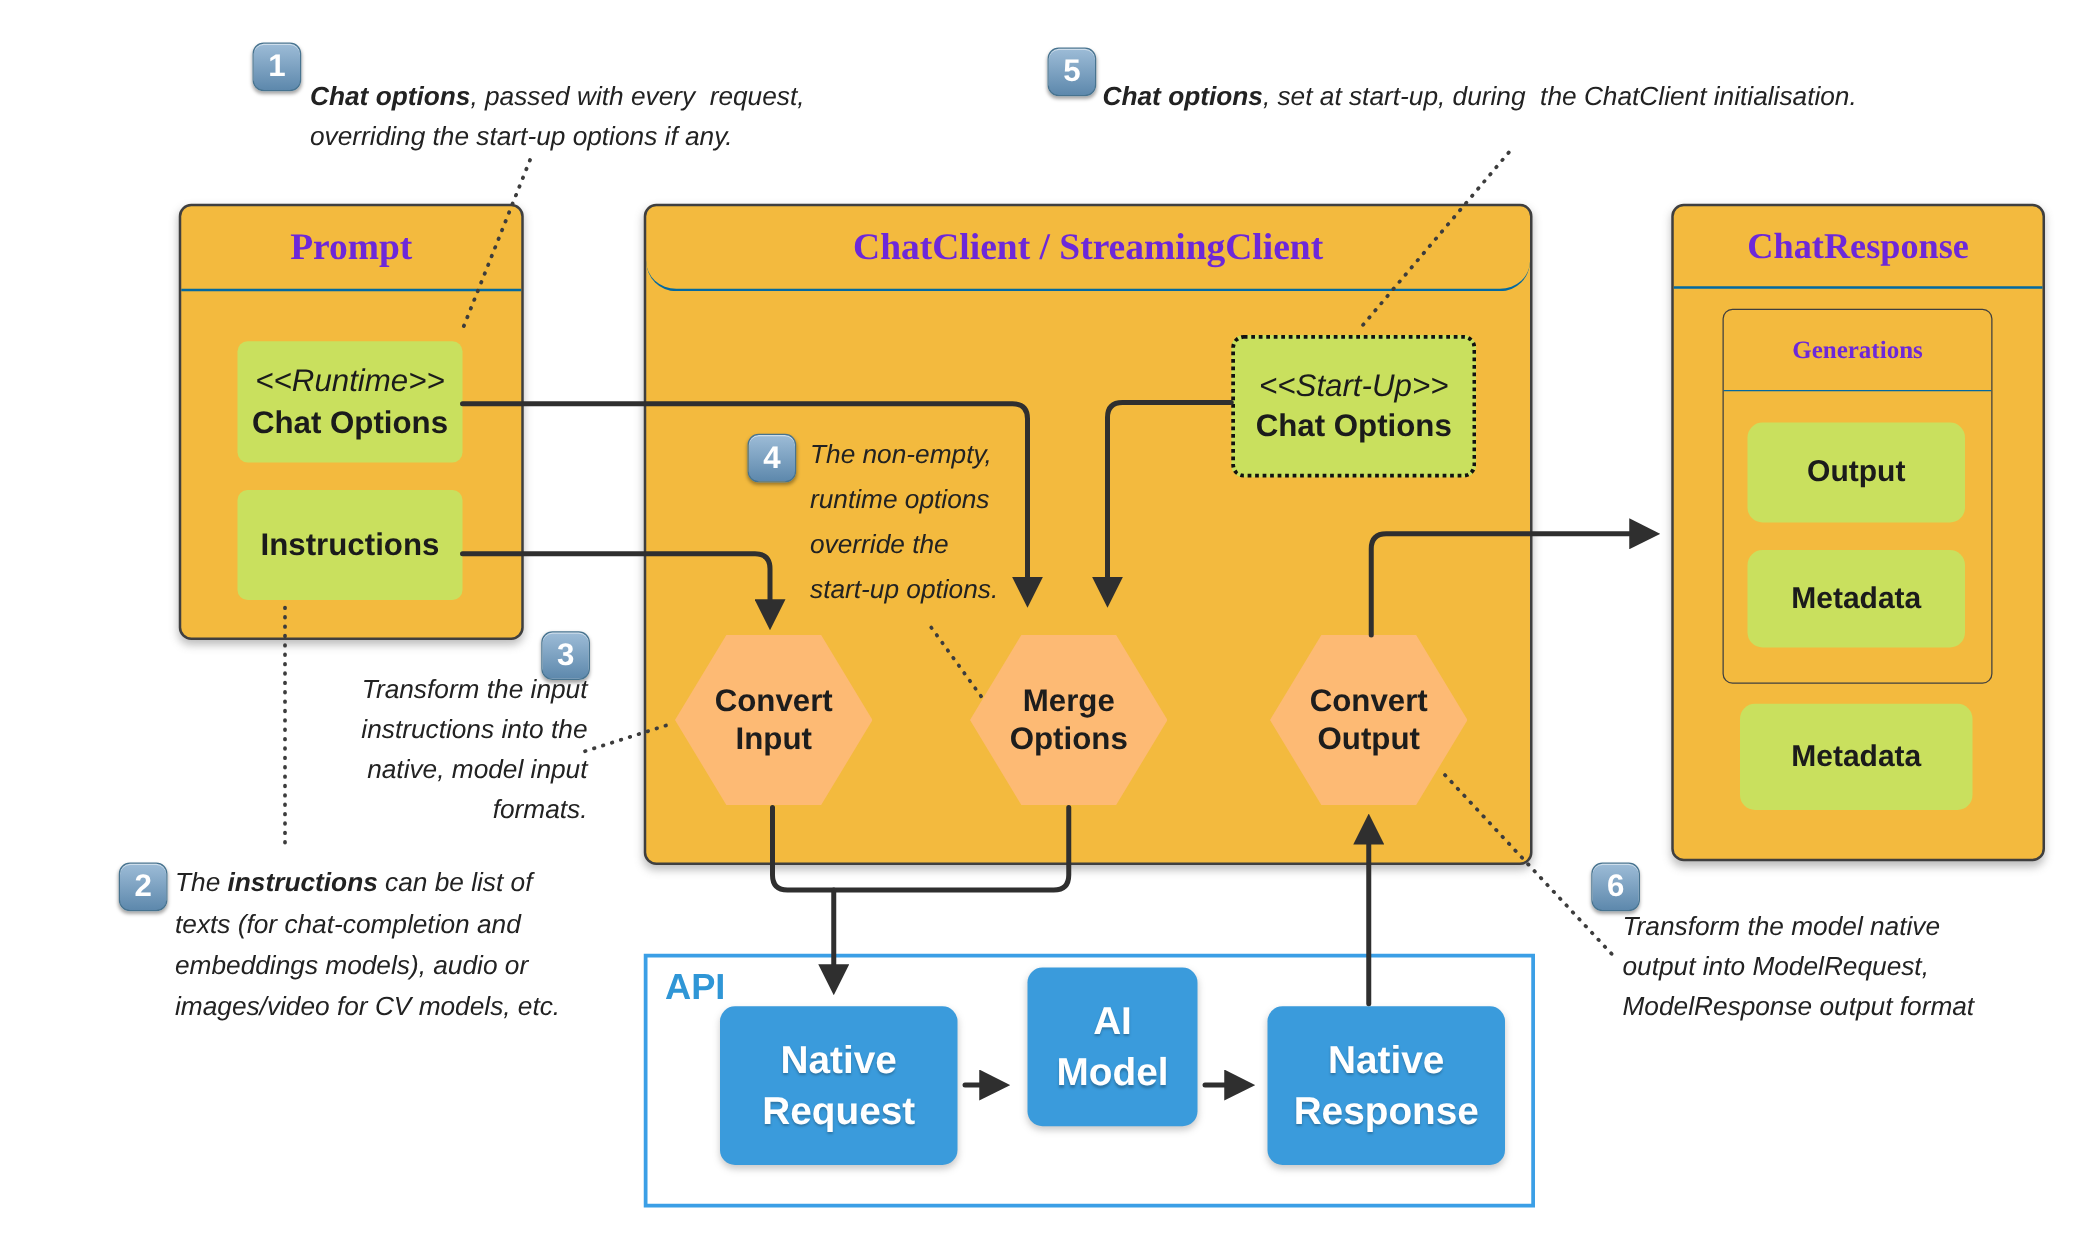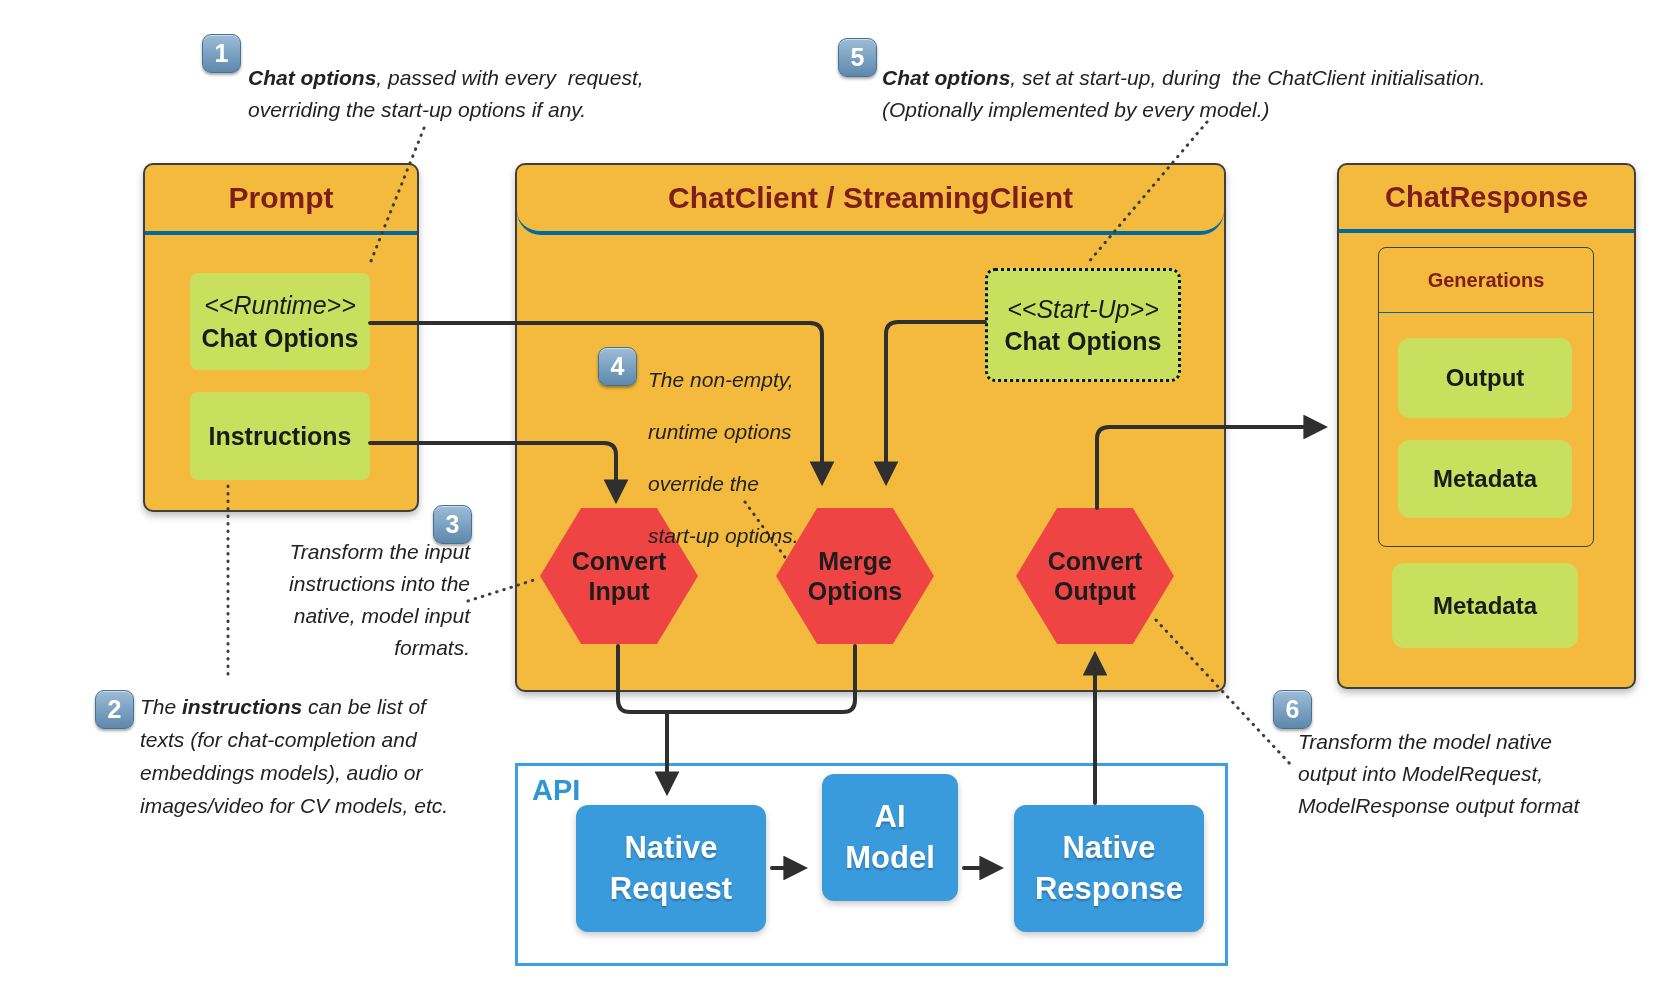--- a/index.html
+++ b/index.html
@@ -8,36 +8,36 @@
     font-family:"Liberation Sans","DejaVu Sans",sans-serif;color:#1e1e1e;
   }
 
   
   .obox{
     position:absolute;background:#f3ba3e;border:2px solid #3f3f3f;border-radius:10px;
     box-shadow:0 4px 7px rgba(110,110,110,.45);
   }
   .obox .hd{
     display:flex;align-items:center;justify-content:center;
-    border-bottom:4px solid #0369a1;font-weight:bold;font-size:30px;color:#7f1d1d;
+    border-bottom:2px solid #0369a1;font-weight:bold;font-size:30px;color:#6d28d9;font-family:Liberation Serif, serif;
   }
 
   
   .gbox{
     position:absolute;background:#c9e05e;border-radius:8px;
     display:flex;flex-direction:column;align-items:center;justify-content:center;
     text-align:center;line-height:1.3;
   }
   .gbox .stereo{font-style:italic;font-size:25px;color:#1b1b1b;}
   .gbox .lbl{font-weight:bold;font-size:25px;color:#1b1b1b;}
   .gbox.dotted{border:3px dotted #111;border-radius:10px;}
 
   
   .hex{
-    position:absolute;width:158px;height:136px;background:#ef4444;
+    position:absolute;width:158px;height:136px;background:#fdba74;
     clip-path:polygon(26% 0,74% 0,100% 50%,74% 100%,26% 100%,0 50%);
     display:flex;flex-direction:column;align-items:center;justify-content:center;
     font-weight:bold;font-size:25px;line-height:1.22;color:#1d1d1d;text-align:center;
   }
 
   
   .apibox{
     position:absolute;background:#ffffff;border:3px solid #3b9fe6;
   }
   .api-lbl{position:absolute;font-weight:bold;font-size:29px;color:#2f96d6;}
@@ -56,21 +56,21 @@
     display:flex;align-items:center;justify-content:center;
     color:#fff;font-weight:bold;font-size:25px;
     box-shadow:0 2px 3px rgba(0,0,0,.35), inset 0 1px 0 rgba(255,255,255,.5);
   }
 
   
   .note{position:absolute;font-style:italic;font-size:21px;color:#222;}
   .note .nl{white-space:pre-wrap;line-height:32px;}
   .note .nb{font-weight:bold;}
   .note.lh33 .nl{line-height:33px;}
-  .note.lh36 .nl{line-height:36px;margin-top:16px;}
+  .note.lh36 .nl{line-height:36px;}
   .note.ralign{text-align:right;}
 
   
   svg.wires{position:absolute;left:0;top:0;z-index:5;pointer-events:none;}
   .layer{z-index:1;}
 </style>
 </head>
 <body>
 
 <div class="canvas">
@@ -172,21 +172,20 @@
   <div class="note layer" style="left:248px;top:62px;width:460px;">
     <div class="nl"><span class="nb">Chat options</span><span>, passed with every  request,</span></div>
     <div class="nl">overriding the start-up options if any.</div>
   </div>
 
   <div class="badge layer" style="left:838px;top:38px;">
       <span>5</span>
     </div>
   <div class="note layer" style="left:882px;top:62px;width:640px;">
     <div class="nl"><span class="nb">Chat options</span><span>, set at start-up, during  the ChatClient initialisation.</span></div>
-    <div class="nl">(Optionally implemented by every model.)</div>
   </div>
 
   <div class="badge layer" style="left:598px;top:347px;z-index:6;">
       <span>4</span>
     </div>
   <div class="note lh36 layer" style="left:648px;top:346px;width:280px;z-index:6;">
     <div class="nl">The non-empty,</div>
     <div class="nl">runtime options</div>
     <div class="nl">override the</div>
     <div class="nl">start-up options.</div>

